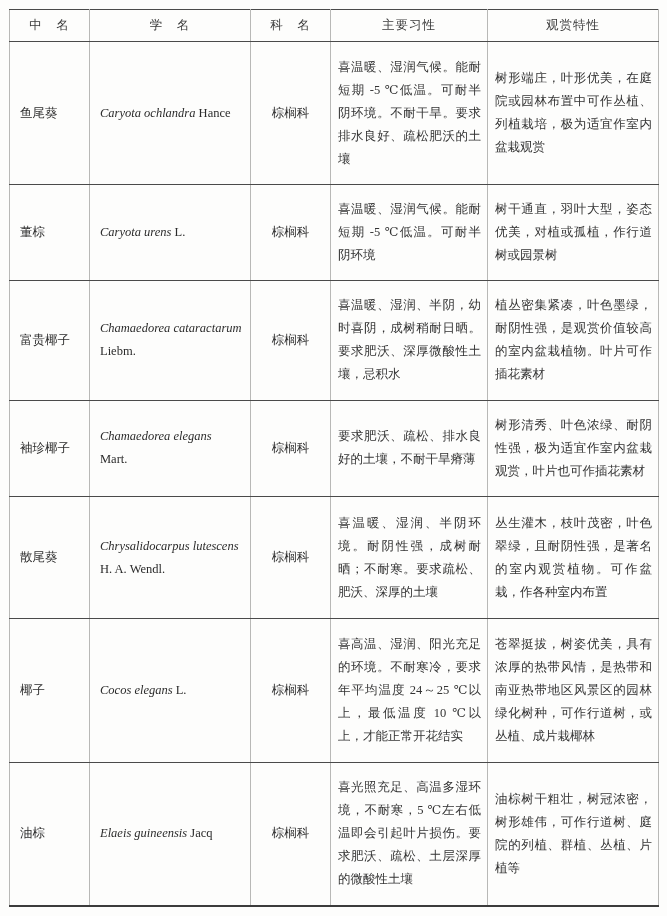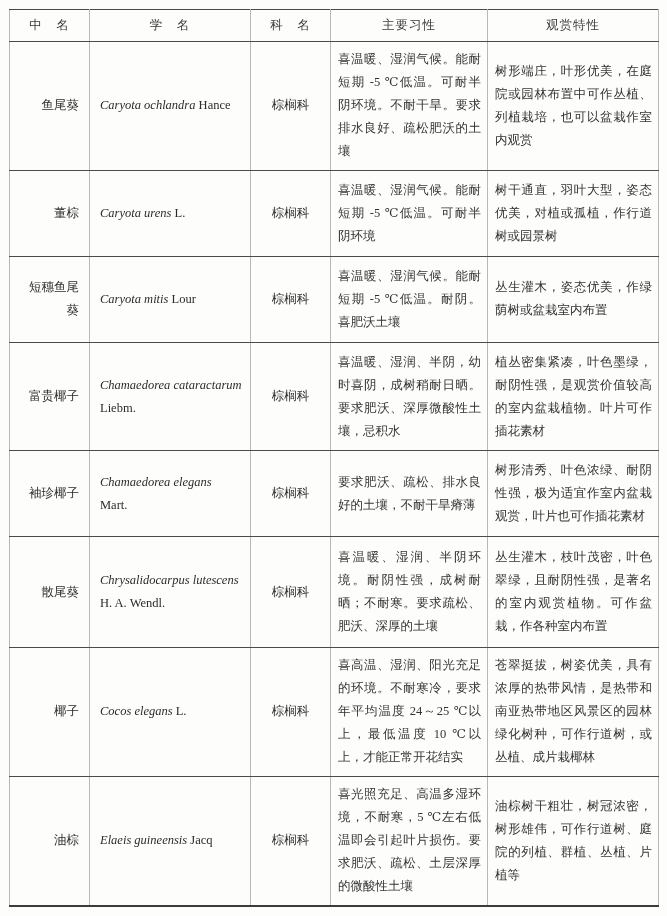--- a/index.html
+++ b/index.html
@@ -48,21 +48,21 @@
     box-sizing: border-box;
   }
   th { 
     height: 30px;
     padding: 4px 6px;
     text-align: center;
     letter-spacing: 1px;
     color: #3a3a3a;
   }
   td.cn {
-    text-align: right;
+    text-align: left;
     padding: 4px 10px;
   }
   td.latin {
     text-align: left;
     padding-left: 10px;
     padding-right: 8px;
   }
   td.latin .binomial {
     font-style: italic;
     margin-top: 12px;
@@ -110,35 +110,28 @@
         <th>主要习性</th>
         <th>观赏特性</th>
       </tr>
     </thead>
     <tbody>
       <tr class="r0">
         <td class="cn">鱼尾葵</td>
         <td class="latin"><span class="binomial">Caryota ochlandra</span> <span class="author">Hance</span></td>
         <td class="family">棕榈科</td>
         <td class="habit">喜温暖、湿润气候。能耐短期 -5 ℃低温。可耐半阴环境。不耐干旱。要求排水良好、疏松肥沃的土壤</td>
-        <td class="orn">树形端庄，叶形优美，在庭院或园林布置中可作丛植、列植栽培，也可以盆栽作室内观赏</td>
+        <td class="orn">树形端庄，叶形优美，在庭院或园林布置中可作丛植、列植栽培，极为适宜作室内盆栽观赏</td>
       </tr>
       <tr class="r1">
         <td class="cn">董棕</td>
         <td class="latin"><span class="binomial">Caryota urens</span> <span class="author">L.</span></td>
         <td class="family">棕榈科</td>
         <td class="habit">喜温暖、湿润气候。能耐短期 -5 ℃低温。可耐半阴环境</td>
         <td class="orn">树干通直，羽叶大型，姿态优美，对植或孤植，作行道树或园景树</td>
-      </tr>
-      <tr class="r2">
-        <td class="cn">短穗鱼尾葵</td>
-        <td class="latin"><span class="binomial">Caryota mitis</span> <span class="author">Lour</span></td>
-        <td class="family">棕榈科</td>
-        <td class="habit">喜温暖、湿润气候。能耐短期 -5 ℃低温。耐阴。喜肥沃土壤</td>
-        <td class="orn">丛生灌木，姿态优美，作绿荫树或盆栽室内布置</td>
       </tr>
       <tr class="r3">
         <td class="cn">富贵椰子</td>
         <td class="latin"><span class="binomial">Chamaedorea cataractarum</span> <span class="author">Liebm.</span></td>
         <td class="family">棕榈科</td>
         <td class="habit">喜温暖、湿润、半阴，幼时喜阴，成树稍耐日晒。要求肥沃、深厚微酸性土壤，忌积水</td>
         <td class="orn">植丛密集紧凑，叶色墨绿，耐阴性强，是观赏价值较高的室内盆栽植物。叶片可作插花素材</td>
       </tr>
       <tr class="r4">
         <td class="cn">袖珍椰子</td>

